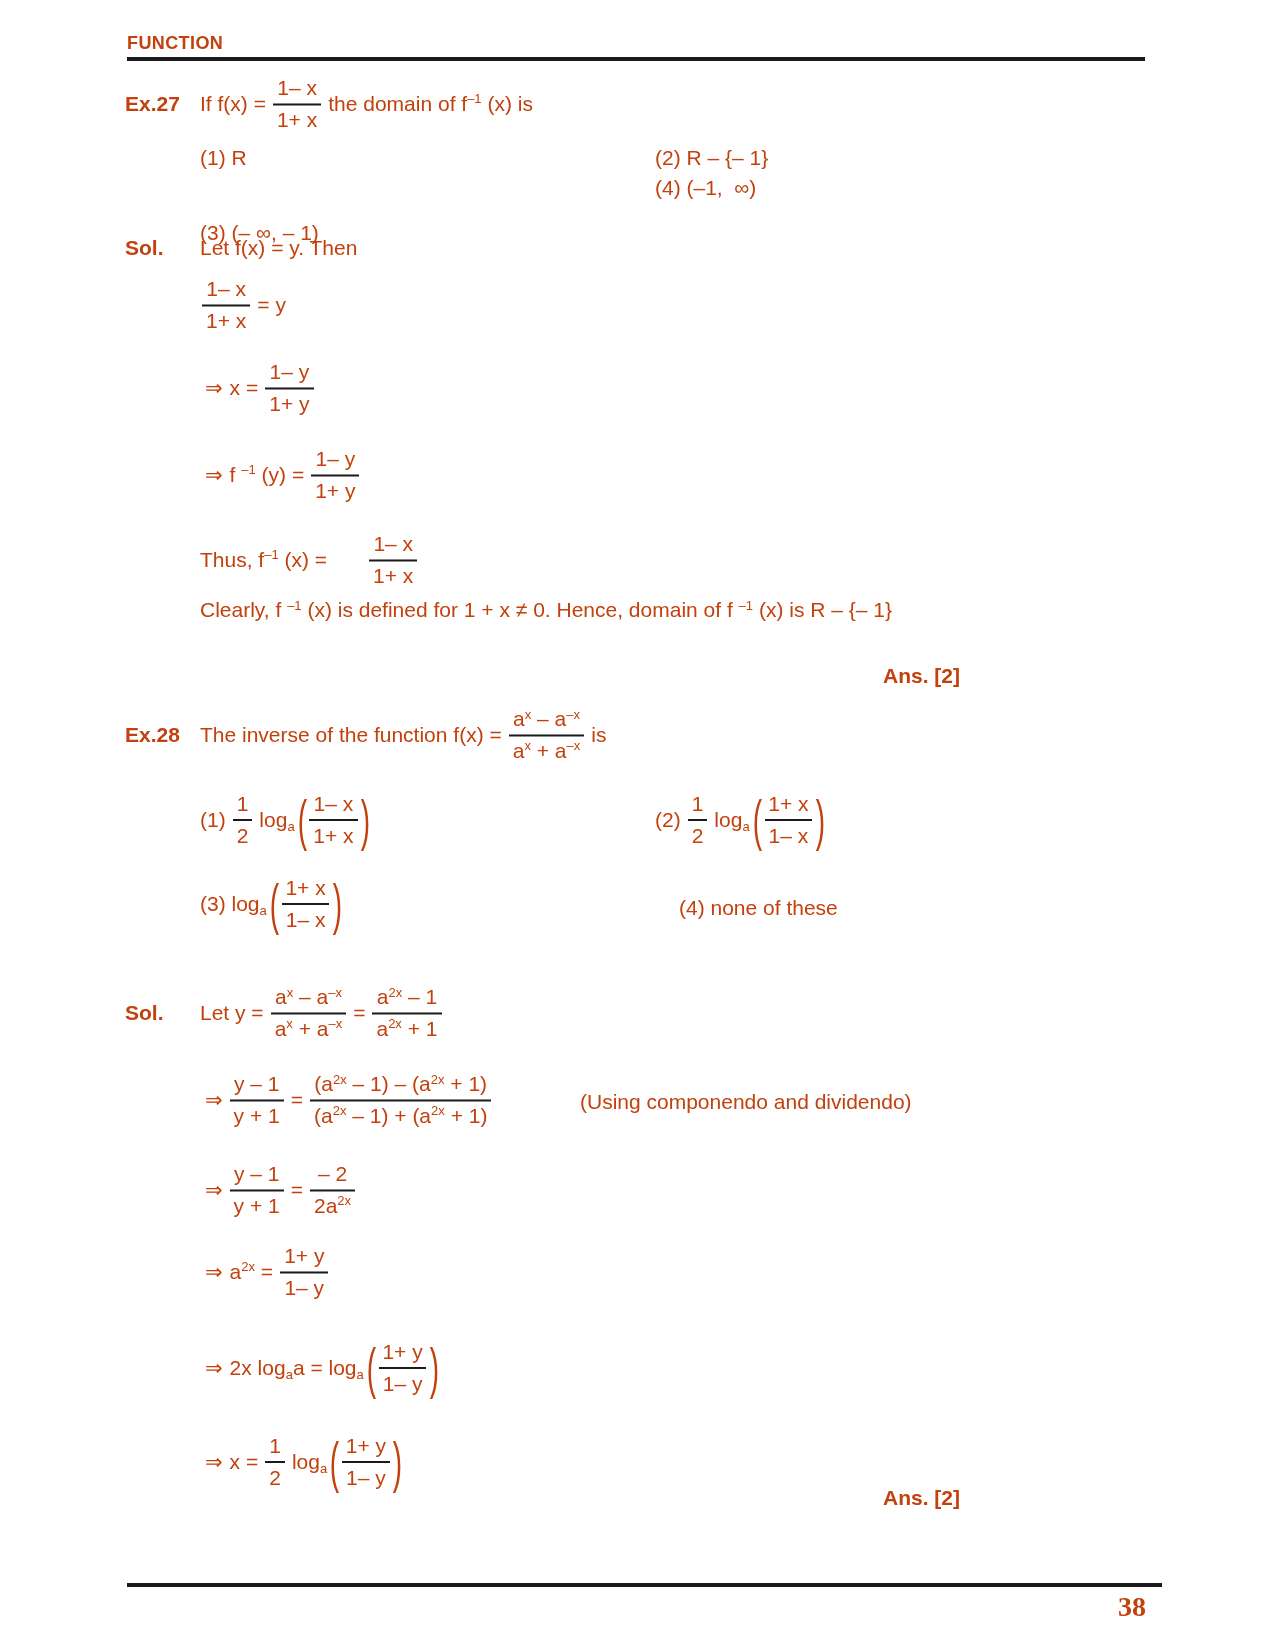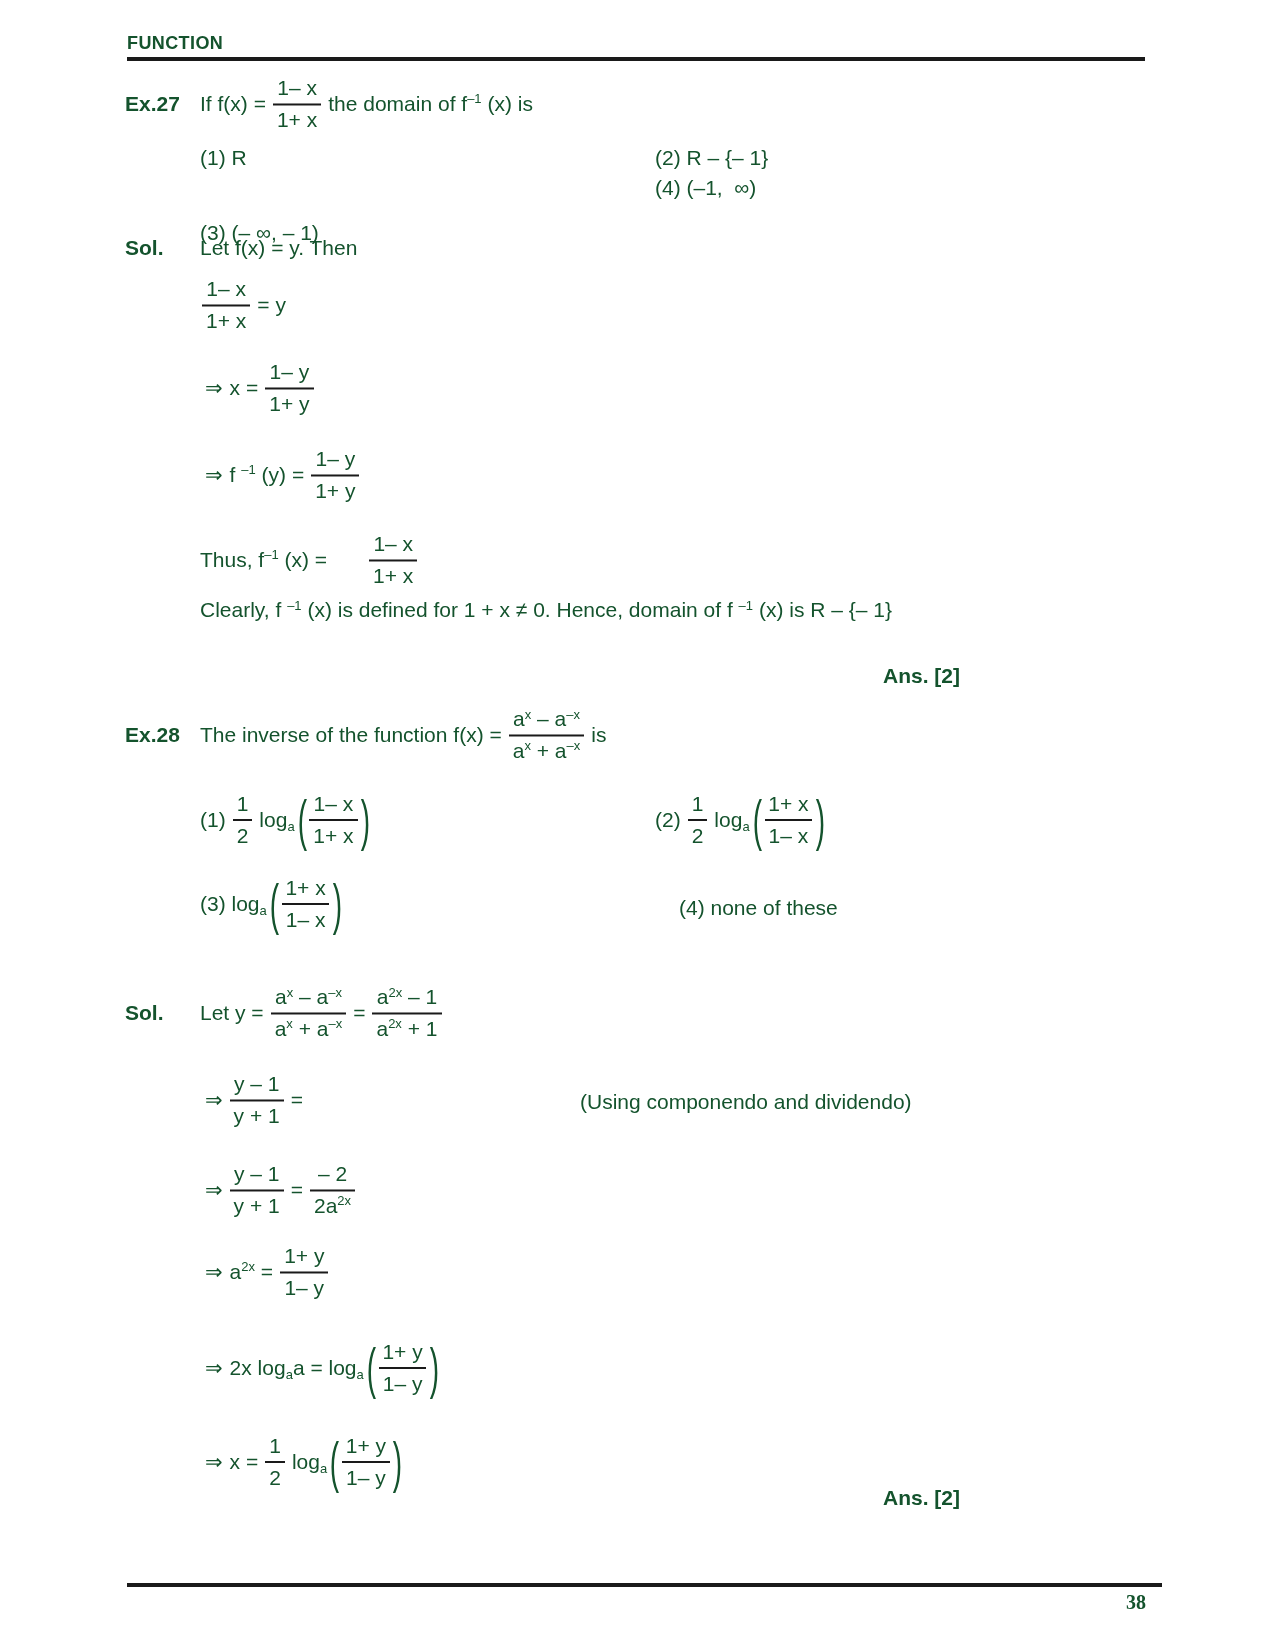--- a/index.html
+++ b/index.html
@@ -1,37 +1,37 @@
 <!DOCTYPE html>
 <html><head>
 <meta charset="utf-8">
 <style>
   html,body { margin:0; padding:0; background:#ffffff; }
   .page {
     position:relative; width:1275px; height:1650px; background:#ffffff;
-    font-family:"Liberation Sans", sans-serif; font-size:21px; color:#14532d;
+    font-family:"Liberation Sans", sans-serif; font-size:21px; color:#c2410c;
     overflow:hidden;
   }
   .abs { position:absolute; }
   .vc  { transform:translateY(-50%); }
   .row { display:flex; align-items:center; gap:7px; }
   .t   { white-space:pre; }
   .lbl { flex:0 0 68px; width:68px; font-weight:bold; white-space:pre; }
   .hdr { font-size:18px; font-weight:bold; letter-spacing:.4px; }
   .rule { height:4px; background:#1a1a1a; }
   .fr { display:inline-flex; flex-direction:column; align-items:center; }
   .fr .num { padding:0 4px 3px; text-align:center; line-height:1.12; white-space:pre; }
   .fr .den { padding:3px 4px 0; border-top:2px solid #1a1a1a; text-align:center; line-height:1.12; white-space:pre; }
   sup, sub { font-size:13px; line-height:0; position:relative; vertical-align:baseline; }
   sup { top:-0.55em; }
   sub { bottom:-0.28em; }
   .bp { display:inline-block; font-size:56px; font-weight:400; transform:scaleX(.5);
         line-height:1; margin:0 -9px; }
   .ans { width:205px; text-align:right; font-weight:bold; white-space:pre;margin-top:34px; }
-  .pageno { font-family:"Liberation Serif", serif; font-size:20px; font-weight:bold;
+  .pageno { font-family:"Liberation Serif", serif; font-size:28px; font-weight:bold;
             width:66px; text-align:right; }
 </style>
 </head>
 <body>
 
 <div class="page">
 
   <div class="abs hdr" style="left:127px; top:33px;">FUNCTION</div>
   <div class="abs rule" style="left:127px; top:57px; width:1018px;"></div>
 
@@ -161,20 +161,24 @@
     </span>
   </div>
 
   <div class="abs row vc" style="left:205px; top:1100px;">
     <span class="t">⇒</span>
     <span class="fr">
       <span class="num">y – 1</span>
       <span class="den">y + 1</span>
     </span>
     <span class="t">=</span>
+    <span class="fr">
+      <span class="num"><span>(a</span><sup>2x</sup><span> – 1) – (a</span><sup>2x</sup><span> + 1)</span></span>
+      <span class="den"><span>(a</span><sup>2x</sup><span> – 1) + (a</span><sup>2x</sup><span> + 1)</span></span>
+    </span>
   </div>
   <div class="abs t vc" style="left:580px; top:1102px;">(Using componendo and dividendo)</div>
 
   <div class="abs row vc" style="left:205px; top:1190px;">
     <span class="t">⇒</span>
     <span class="fr">
       <span class="num">y – 1</span>
       <span class="den">y + 1</span>
     </span>
     <span class="t">=</span>

